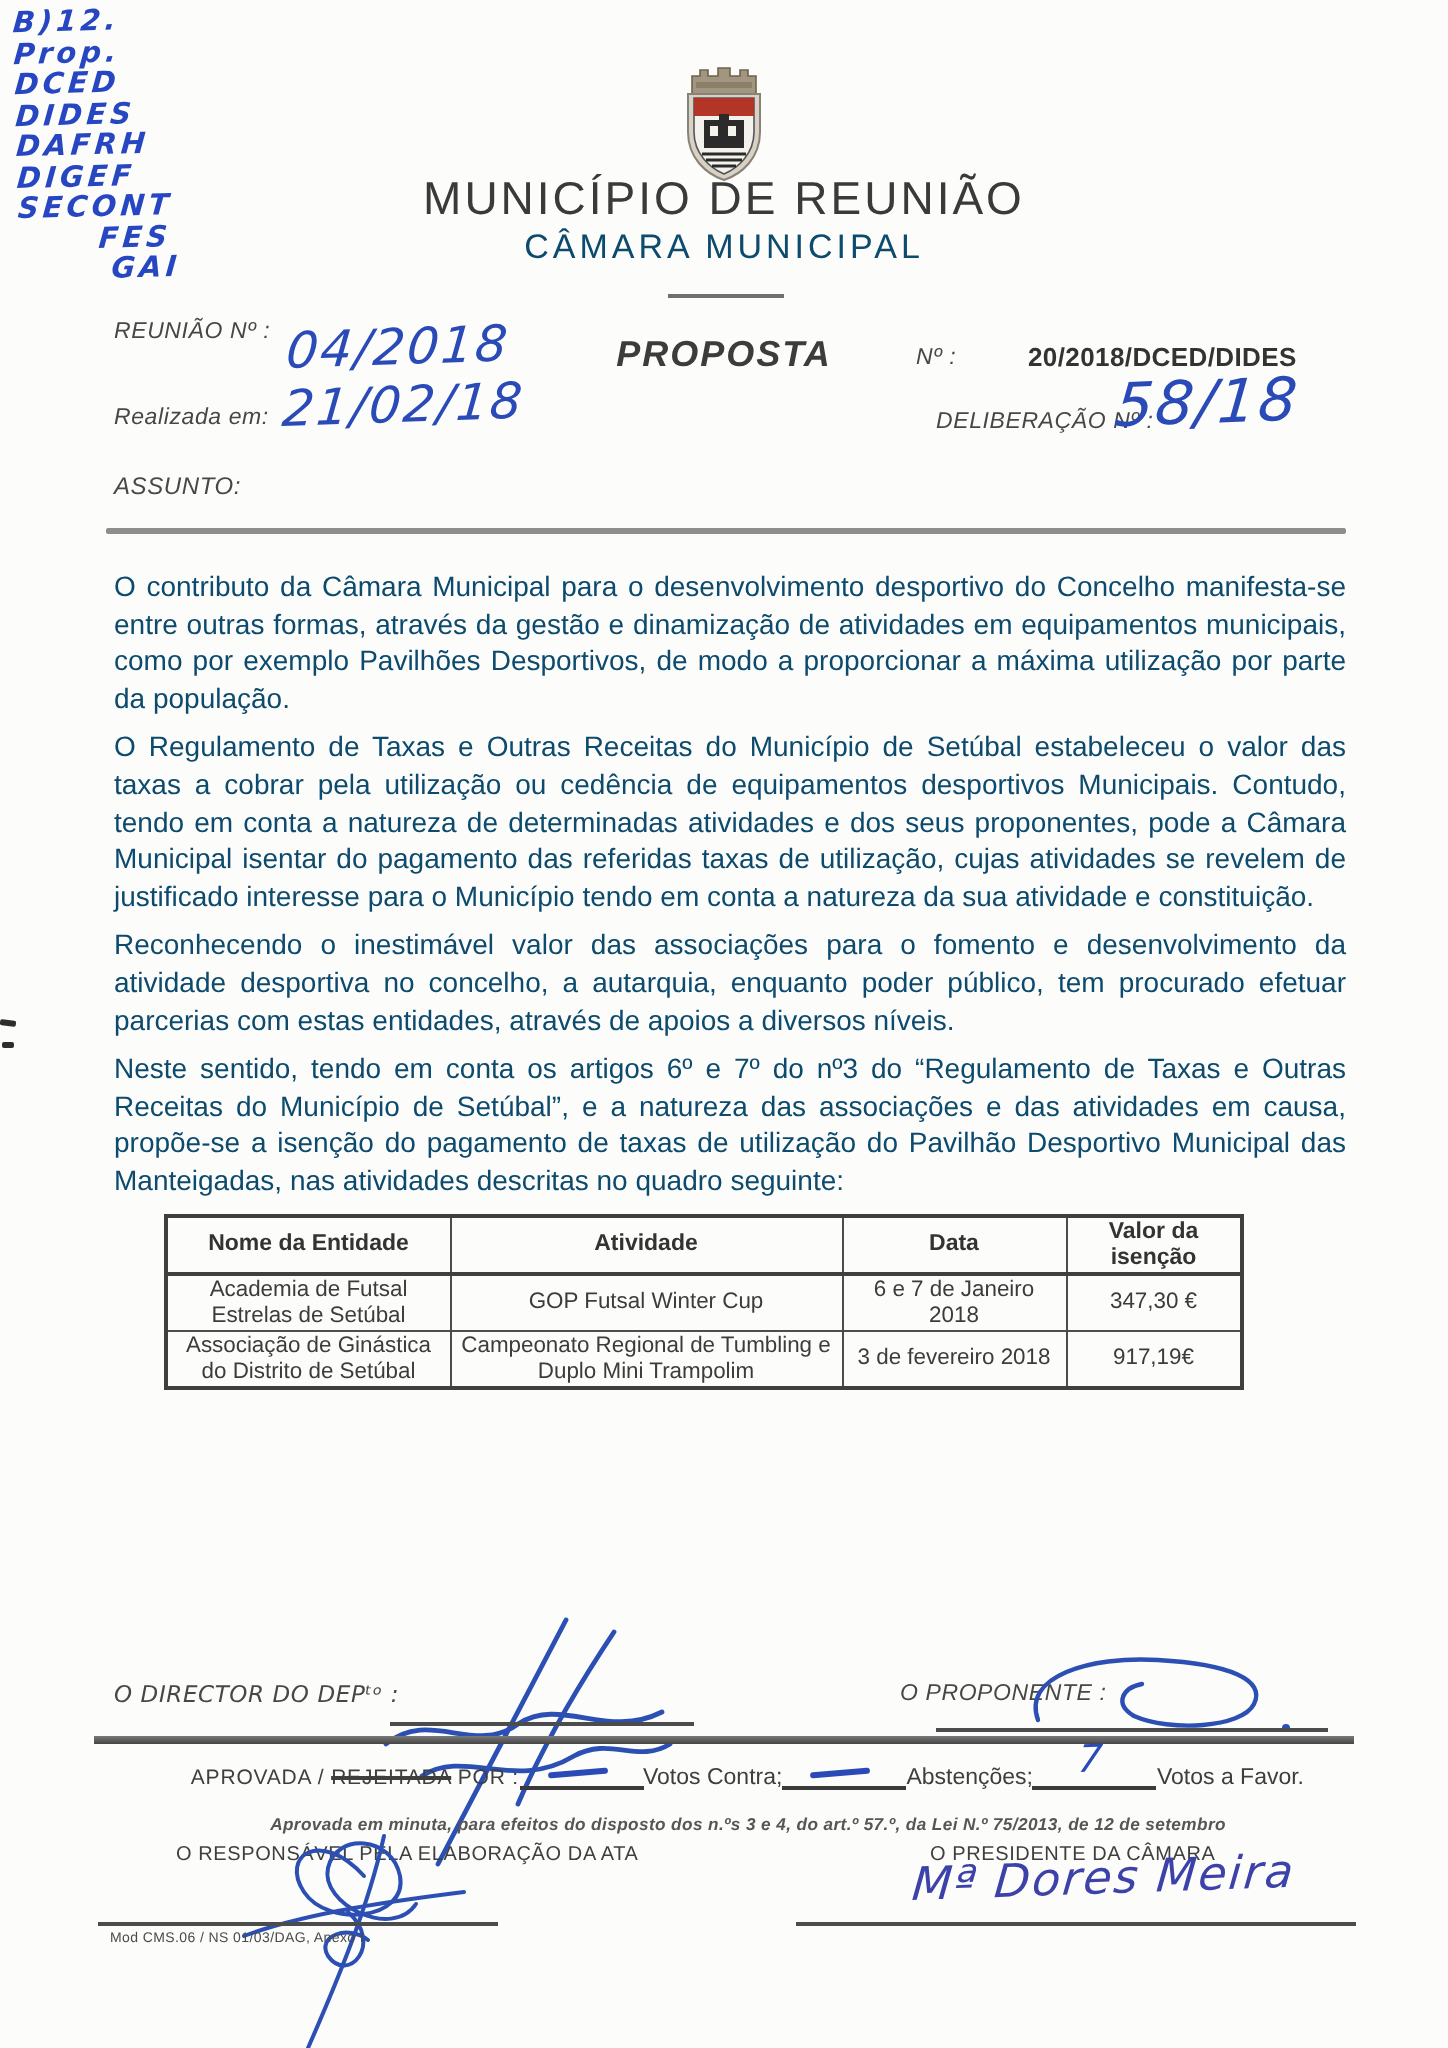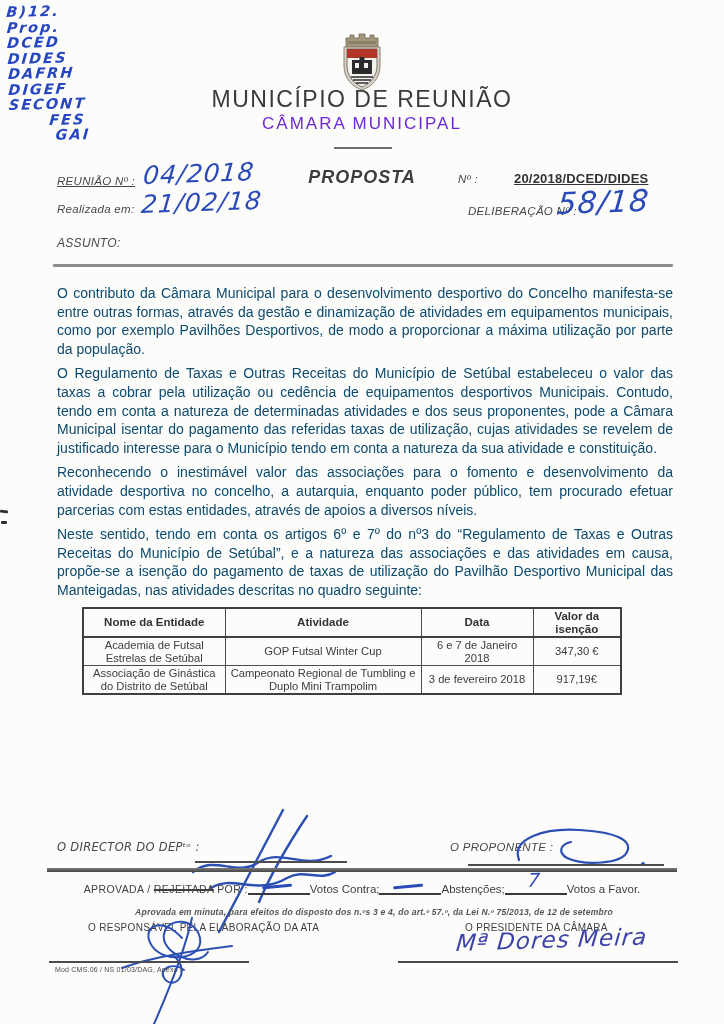--- a/index.html
+++ b/index.html
@@ -23,21 +23,21 @@
   .notes .nline{
     display:block;color:#2746c2;font-family:"DejaVu Sans",sans-serif;
     font-weight:bold;font-style:italic;font-size:14.5px;line-height:15.5px;
     letter-spacing:2px;transform:skewX(-6deg);
   }
   .notes .nline:nth-child(8){margin-left:40px;}
   .notes .nline:nth-child(9){margin-left:46px;}
 
   
   .muni{left:0;right:0;top:86px;text-align:center;font-size:23px;letter-spacing:1.5px;color:#3a3a3a;}
-  .cam{left:0;right:0;top:114px;text-align:center;font-size:17px;letter-spacing:2px;color:#6d28d9;font-variant:small-caps;}
+  .cam{left:0;right:0;top:114px;text-align:center;font-size:17px;letter-spacing:2px;color:#0c4a6e;font-variant:small-caps;}
   .hdr-rule{left:334px;top:147px;width:58px;height:2px;background:#6f6f6f;}
 
   
   .flabel{font-style:italic;font-size:11.5px;color:#474747;letter-spacing:.3px;}
   .proposta{left:0;right:0;top:167px;text-align:center;font-size:18px;font-style:italic;font-weight:bold;letter-spacing:1px;color:#3c3c3c;}
   .numval{font-size:13px;font-weight:bold;color:#333;letter-spacing:.2px;}
   .assval{font-size:14px;font-weight:bold;color:#353535;}
   .rule{left:53px;top:264px;width:620px;height:3px;background:#8d8d8d;border-radius:1px;}
 
   
@@ -49,21 +49,21 @@
   .tbl th,.tbl td{border:1px solid #4d4d4d;text-align:center;vertical-align:middle;padding:1px 3px;}
   .tbl th{font-size:11.5px;line-height:12.5px;font-weight:bold;color:#333;}
   .tbl td{font-size:11.2px;line-height:12.5px;color:#3c3c3c;}
   .tbl{border:2px solid #3f3f3f;}
   .tbl thead th{border-bottom:2px solid #3f3f3f;}
   .c1{width:142px;} .c2{width:196px;} .c3{width:112px;} .c4{width:88px;}
 
   
   .sigline{height:2px;background:#4c4c4c;}
   .thickline{left:47px;top:868px;width:630px;height:4px;background:linear-gradient(#7a7a7a,#454545);}
-  .approval{left:72px;top:879px;width:580px;display:flex;align-items:flex-end;justify-content:center;}
+  .approval{left:72px;top:879px;width:580px;display:flex;align-items:flex-end;justify-content:flex-end;}
   .approval .lab{font-size:10.5px;letter-spacing:.4px;color:#3f3f3f;font-variant:small-caps;white-space:nowrap;}
   .approval .vt{font-size:11.5px;color:#3e3e3e;white-space:nowrap;}
   .struck{text-decoration:line-through;text-decoration-thickness:2px;}
   .ansline{position:relative;width:62px;height:14px;border-bottom:2px solid #3a3a3a;}
   .bluedash{position:absolute;left:14px;top:6px;width:30px;height:2.5px;background:#2a4ab8;transform:rotate(-5deg);border-radius:2px;}
   .minuta{left:0;right:0;top:907px;text-align:center;font-size:8.6px;font-style:italic;font-weight:bold;color:#565656;letter-spacing:.2px;margin-left:24px;}
   .botlabel{font-size:10px;letter-spacing:.3px;color:#3f3f3f;font-variant:small-caps;white-space:nowrap;}
   .modcode{left:55px;top:966px;font-size:7px;color:#4a4a4a;letter-spacing:.2px;}
   .edgemark{background:#2e2e2e;border-radius:1px;}
   svg.sig{overflow:visible;}
@@ -103,25 +103,25 @@
       <rect x="26.5" y="27" width="5" height="6" fill="#2b2b2b"></rect>
 
       <path d="M18,47 h22 M20,50 h18 M23,53 h12" stroke="#2b2b2b" stroke-width="1.4" fill="none"></path>
     </svg>
   </div>
 
   <div class="abs muni">MUNICÍPIO DE REUNIÃO</div>
   <div class="abs cam">CÂMARA MUNICIPAL</div>
   <div class="abs hdr-rule"></div>
 
-  <div class="abs flabel sc" style="left:57px;top:175px;text-decoration:underline;">REUNIÃO Nº :</div>
+  <div class="abs flabel sc" style="left:57px;top:160px;">REUNIÃO Nº :</div>
   <div class="abs hw" style="left:142px;top:161px;font-size:25px;">04/2018</div>
   <div class="abs proposta">PROPOSTA</div>
   <div class="abs flabel sc" style="left:458px;top:173px;">Nº :</div>
-  <div class="abs numval" style="left:514px;top:171px;text-decoration:underline;">20/2018/DCED/DIDES</div>
+  <div class="abs numval" style="left:514px;top:171px;">20/2018/DCED/DIDES</div>
 
   <div class="abs flabel" style="left:57px;top:203px;">Realizada em:</div>
   <div class="abs hw" style="left:140px;top:190px;font-size:25px;">21/02/18</div>
   <div class="abs flabel sc" style="left:468px;top:205px;text-align:right;">DELIBERAÇÃO Nº :</div>
   <div class="abs hw" style="left:556px;top:186px;font-size:30px;">58/18</div>
 
   <div class="abs flabel sc" style="left:57px;top:236px;font-size:12px;">ASSUNTO:</div>
   <div class="abs rule"></div>
 
   <div class="abs bodytxt">

